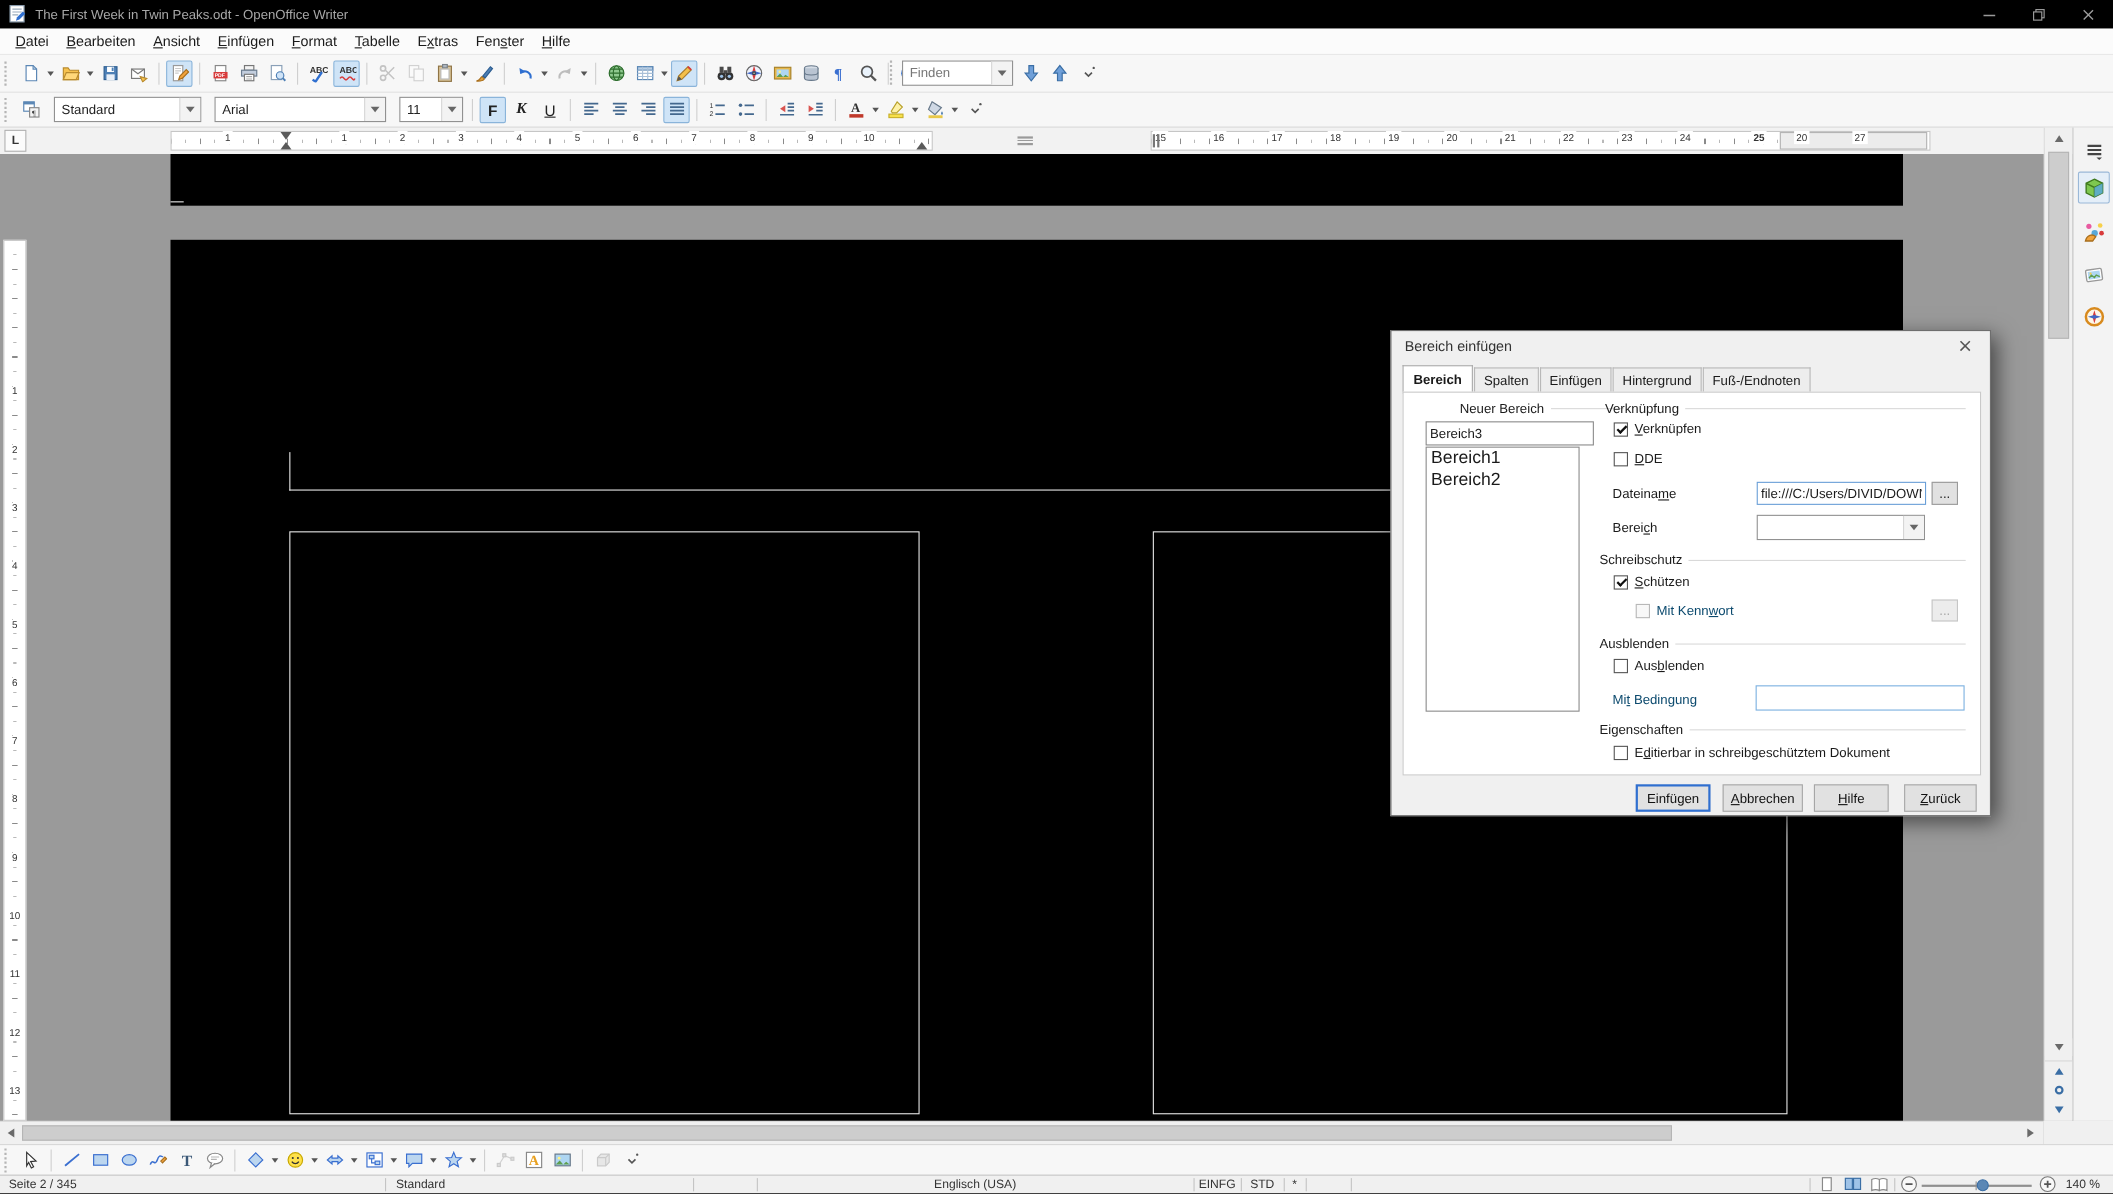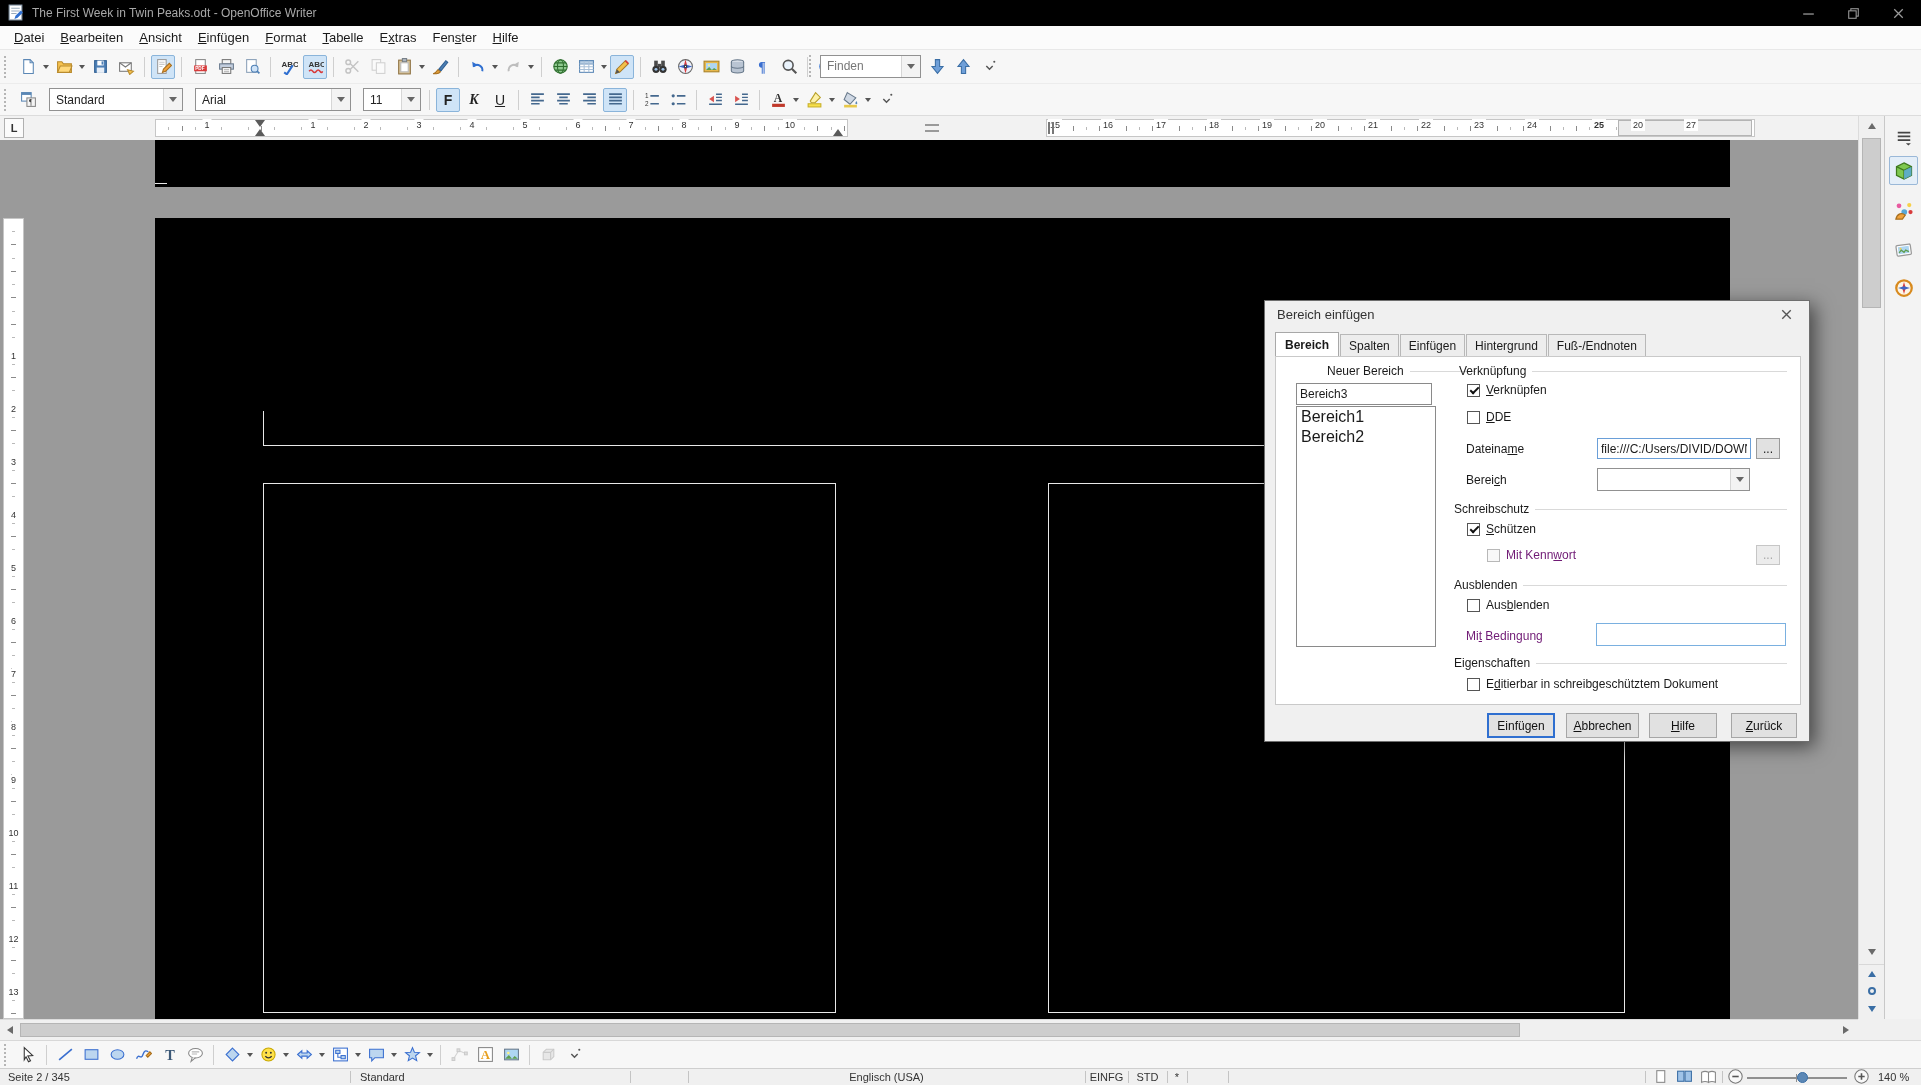--- a/index.html
+++ b/index.html
@@ -99,21 +99,21 @@
   .dtab.active { background:#fff; font-weight:bold; padding:5px 9px 6px 9px; position:relative; top:1px; border-color:#a8a8a8; }
   #dlg-page { left:10px; top:55px; width:526px; height:349px; background:#fff; border:1px solid #c9c9c9; }
   .grp { position:absolute; display:flex; align-items:center; }
   .grp .gline { flex:1; height:1px; background:#d9d9d9; margin-left:6px; }
   .grp .glabel { white-space:nowrap; }
   .cbrow { position:absolute; display:flex; align-items:center; }
   .cb { width:13px; height:13px; background:#fff; border:1px solid #555; position:relative; flex:none; }
   .cb.checked:after { content:""; position:absolute; left:2px; top:2px; width:7px; height:3px; border-left:2px solid #111; border-bottom:2px solid #111; transform:rotate(-45deg); }
   .cb.disabled { border-color:#b8b8b8; background:#f8f8f8; }
   .cblabel { margin-left:6px; white-space:nowrap;text-align:center; }
-  .dis { color:#701a75; }
+  .dis { color:#0c4a6e; }
   .dinput { position:absolute; background:#fff; border:1px solid #8a8a8a; font-size:12px; color:#1a1a1a; padding:0 3px; font-family:"Liberation Sans", sans-serif; white-space:nowrap; overflow:hidden; display:flex; align-items:center; }
   .dlabel { position:absolute; white-space:nowrap; }
   .dbtn { position:absolute; background:#e1e1e1; border:1px solid #9a9a9a; display:flex; align-items:center; justify-content:center; font-size:12px; color:#222; }
   .dbtn.disabled { background:#ececec; border-color:#c6c6c6; color:#a8a8a8; }
   .pushbtn { position:absolute; height:25px; background:#e1e1e1; border:1px solid #a6a6a6; display:flex; align-items:center; justify-content:center; font-size:12px; color:#111; }
   .pushbtn.default { border:2px solid #2f6fd0; }
   #dlg-list { left:31px; top:105px; width:140px; height:241px; background:#fff; border:1px solid #8a8a8a; overflow:hidden; }
   .litem { padding:1px 4px; font-size:16px; white-space:nowrap; }
   u { text-decoration:underline; }
 </style>
@@ -977,21 +977,21 @@
         <span class="dtab">Einfügen</span>
         <span class="dtab">Hintergrund</span>
         <span class="dtab">Fuß-/Endnoten</span>
       </div>
     <div id="dlg-page" class="abs"></div>
 
     <div class="grp" style="left:22px;top:63px;width:149px;margin-left:40px;">
       <span class="glabel">Neuer Bereich</span>
         <span class="gline"></span>
     </div>
-    <input class="dinput" style="left: 31px; top: 82px; width: 136px; height: 22px;" value="Bereich3">
+    <input class="dinput" style="left: 31px; top: 82px; width: 153px; height: 22px;" value="Bereich3">
     <div id="dlg-list" class="abs">
         <div class="litem">Bereich1</div>
         <div class="litem">Bereich2</div>
       </div>
 
     <div class="grp" style="left:194px;top:63px;width:328px;">
       <span class="glabel">Verknüpfung</span>
         <span class="gline"></span>
     </div>
     <div class="cbrow" style="left:202px;top:82px;">

